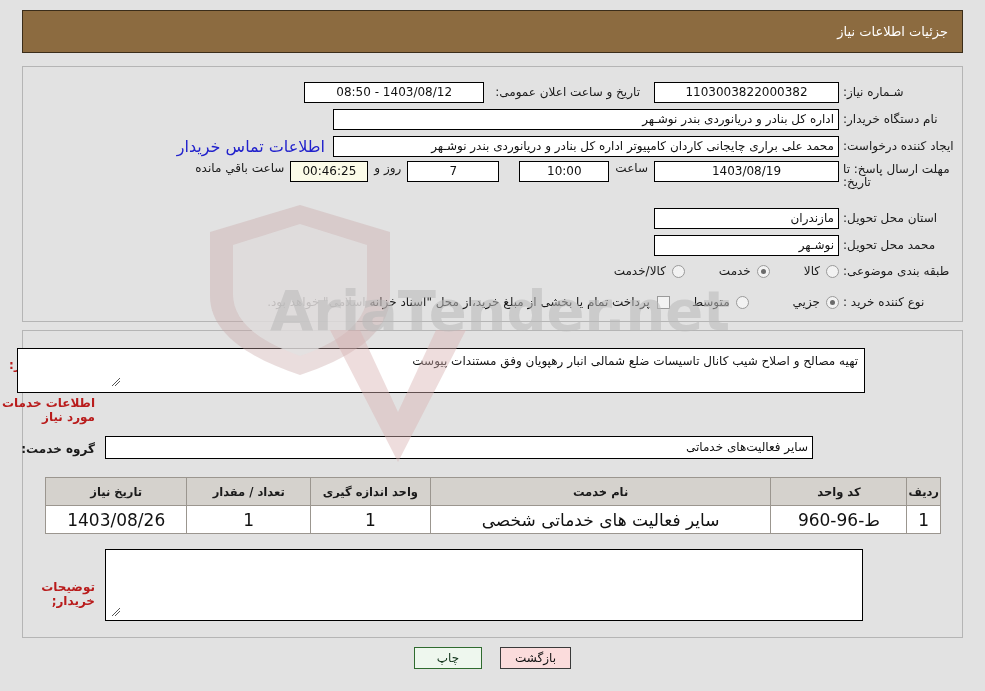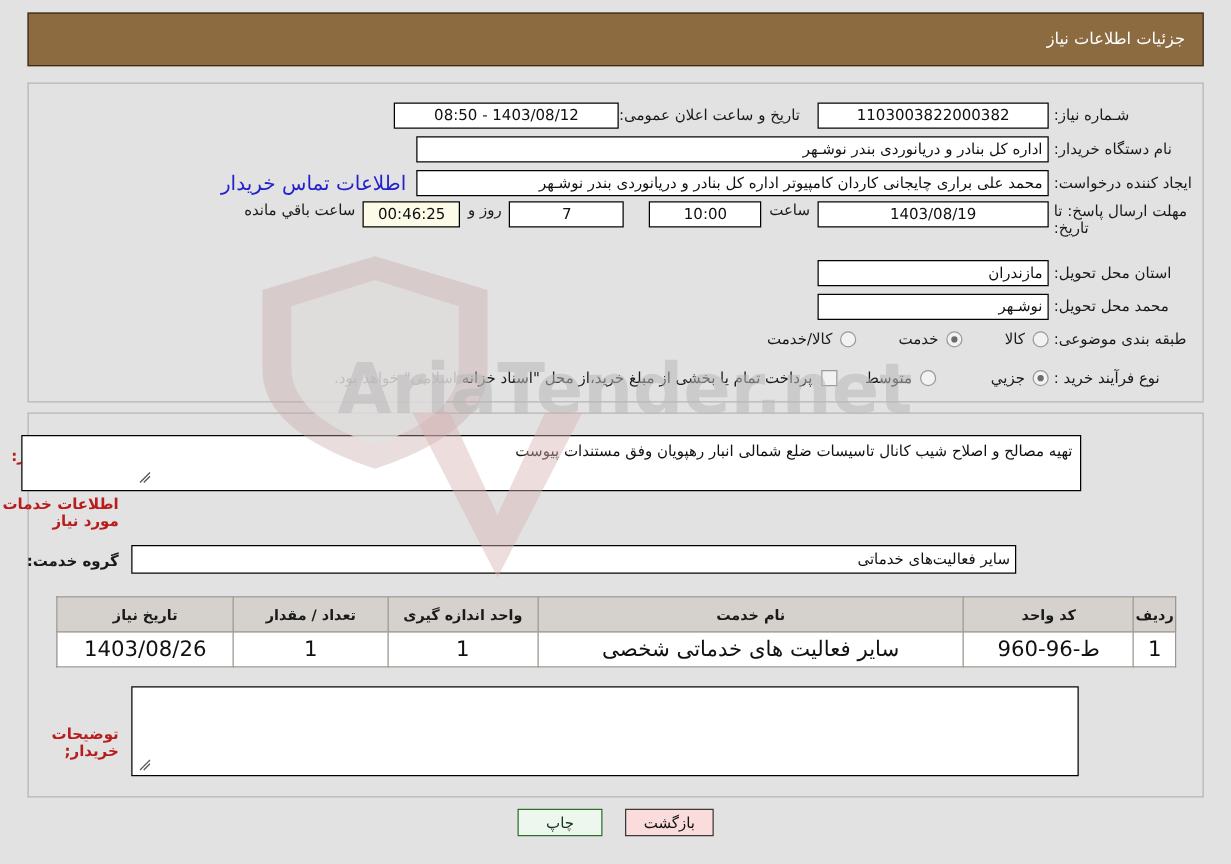--- a/index.html
+++ b/index.html
@@ -258,21 +258,21 @@
 </svg>
 
 <div class="panel" id="panel-top"></div>
 
 <div class="field-row" style="right:24px; top:80px;">
   <span class="lbl lbl-w">شـماره نیاز:</span>
   <span class="inp" style="width:185px;">1103003822000382</span>
 </div>
 <div class="field-row" style="right:345px; top:80px;">
   <span class="lbl">تاریخ و ساعت اعلان عمومی:</span>
-  <span class="inp" style="width:180px; margin-right:0;">1403/08/12 - 08:50</span>
+  <span class="inp" style="width:180px; margin-right:11px;">1403/08/12 - 08:50</span>
 </div>
 
 <div class="field-row" style="right:24px; top:107px;">
   <span class="lbl lbl-w">نام دستگاه خریدار:</span>
   <span class="inp rtl-text" style="width:506px;">اداره کل بنادر و دریانوردی بندر نوشـهر</span>
 </div>
 
 <div class="field-row" style="right:24px; top:134px;">
   <span class="lbl lbl-w">ایجاد کننده درخواست:</span>
   <span class="inp rtl-text" style="width:506px;">محمد علی براری چایجانی کاردان کامپیوتر اداره کل بنادر و دریانوردی بندر نوشـهر</span>
@@ -312,21 +312,21 @@
       <span class="radio-label">خدمت</span>
     </span>
     <span class="radio-item">
       <span class="radio"></span>
       <span class="radio-label">کالا/خدمت</span>
     </span>
   </span>
 </div>
 
 <div class="field-row" style="right:24px; top:290px;">
-  <span class="lbl lbl-w">نوع فرآیند خرید :</span>
+  <span class="lbl lbl-w">نوع کننده خرید :</span>
   <span class="radio-group">
     <span class="radio-item" style="margin-left:44px;">
       <span class="radio checked"></span>
       <span class="radio-label">جزیي</span>
     </span>
     <span class="radio-item" style="margin-left:22px;">
       <span class="radio"></span>
       <span class="radio-label">متوسط</span>
     </span>
   </span>

